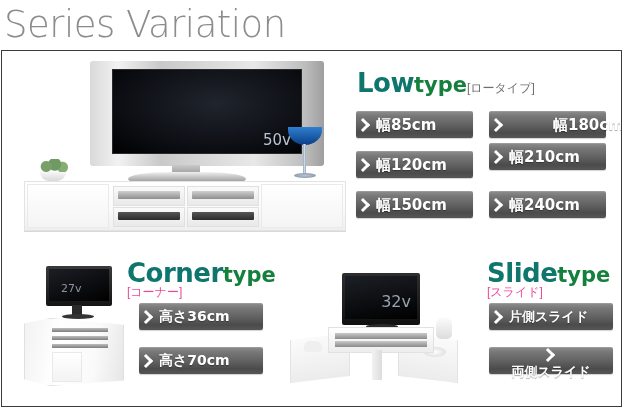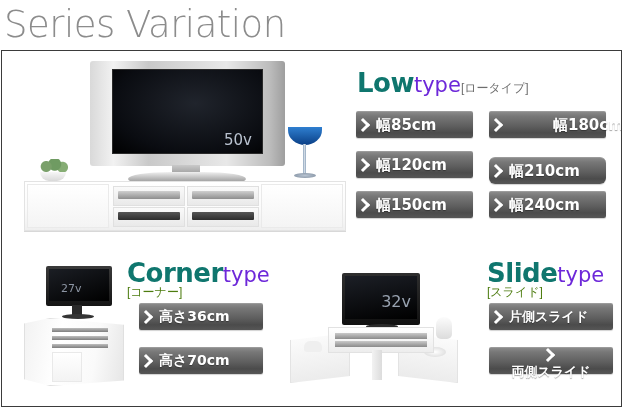--- a/index.html
+++ b/index.html
@@ -41,21 +41,21 @@
     background: #ffffff;
     overflow: hidden;
   }
 
   
   .photo { position: absolute; overflow: hidden; }
 
   
   .low-photo { left: 18px; top: 4px; width: 330px; height: 180px; }
   .tv-frame {
-    position: absolute; left: 70px; top: 6px; width: 195px; height: 105px;
+    position: absolute; left: 70px; top: 6px; width: 234px; height: 105px;
     background: linear-gradient(90deg,#d9d9d9 0%,#f2f2f2 12%,#c9c9c9 30%,#e8e8e8 70%,#bdbdbd 92%,#9e9e9e 100%);
     border-radius: 3px;
   }
   .tv-screen {
     position: absolute; left: 22px; top: 8px; right: 22px; bottom: 12px;
     background: radial-gradient(ellipse at 55% 40%, #20242c 0%, #0a0c11 70%, #000 100%);
     border: 1px solid #2a2a2a;
   }
   .tv-size-label {
     position: absolute; right: 10px; bottom: 4px;
@@ -145,29 +145,29 @@
   .s-plate { position: absolute; right: 12px; top: 86px; width: 22px; height: 10px; background: radial-gradient(ellipse,#ffffff,#d5d5d5); border-radius: 50%; }
   .s-vase2 { position: absolute; right: 6px; top: 56px; width: 16px; height: 22px; background: linear-gradient(180deg,#fcfcfc,#dcdcdc); border-radius: 8px 8px 5px 5px; }
 
   
   .type-head { position: absolute; white-space: nowrap; }
   .type-head .big {
     font-size: 26px; font-weight: bold; color: #0f766e; letter-spacing: -0.5px;
     font-family: "DejaVu Sans", sans-serif;
   }
   .type-head .light {
-    font-size: 21px; font-weight: 400; color: #6d28d9; letter-spacing: 0px;
+    font-size: 21px; font-weight: 700; color: #15803d; letter-spacing: 0px;
     font-family: "DejaVu Sans", sans-serif;
     margin-top: 22px;
   }
   .type-head .kana-inline {
     font-size: 12px; color: #6e6e6e; letter-spacing: 0px; text-align: right;
   }
   .type-head .kana-below {
-    display: block; font-size: 12px; color: #4d7c0f; margin-top: -4px; letter-spacing: 0px;
+    display: block; font-size: 12px; color: #ec4899; margin-top: -4px; letter-spacing: 0px;
   }
   .head-low { left: 355px; top: 17px; }
   .head-corner { left: 125px; top: 207px; }
   .head-slide { left: 485px; top: 207px; }
 
   
   .btn {
     position: absolute;
     display: flex;
     align-items: center;
@@ -259,21 +259,21 @@
     <span class="blabel">幅85cm</span>
   </div>
   <div class="btn btn-low" style="left:487px; top:60px;gap:44px;">
     <span class="chev"></span>
     <span class="blabel">幅180cm</span>
   </div>
   <div class="btn btn-low" style="left:354px; top:100px;">
     <span class="chev"></span>
     <span class="blabel">幅120cm</span>
   </div>
-  <div class="btn btn-low" style="left:487px; top:106px;border-radius:6px;">
+  <div class="btn btn-low" style="left:487px; top:92px;">
     <span class="chev"></span>
     <span class="blabel">幅210cm</span>
   </div>
   <div class="btn btn-low" style="left:354px; top:140px;">
     <span class="chev"></span>
     <span class="blabel">幅150cm</span>
   </div>
   <div class="btn btn-low" style="left:487px; top:140px;">
     <span class="chev"></span>
     <span class="blabel">幅240cm</span>

